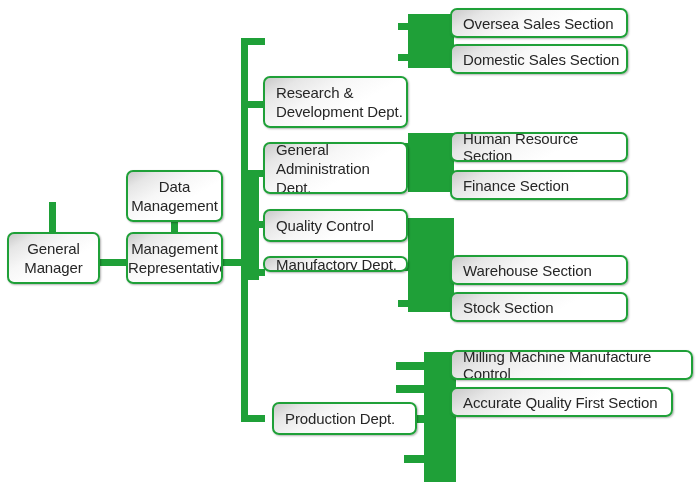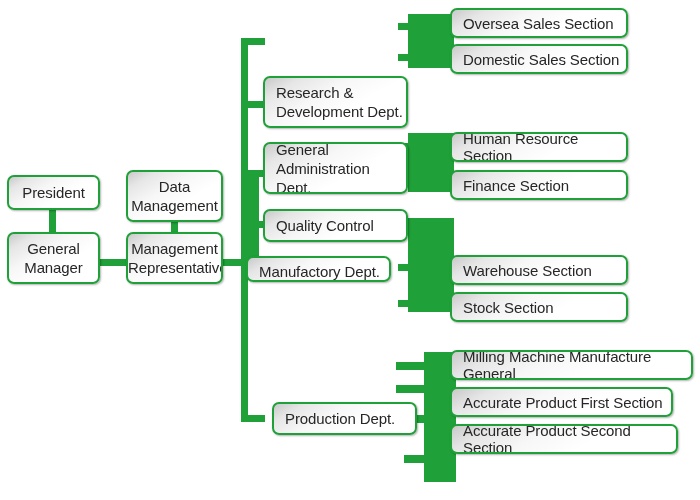--- a/index.html
+++ b/index.html
@@ -93,23 +93,20 @@
   <div class="link" style="left:398px; top:228px; width:20px; height:7px;"></div>
   <div class="link" style="left:398px; top:264px; width:20px; height:7px;"></div>
   <div class="link" style="left:398px; top:300px; width:20px; height:7px;"></div>
 
   <div class="link-block" style="left:424px; top:352px; width:32px; height:130px;"></div>
   <div class="link" style="left:396px; top:362px; width:34px; height:8px;"></div>
   <div class="link" style="left:396px; top:385px; width:34px; height:8px;"></div>
   <div class="link" style="left:404px; top:415px; width:26px; height:8px;"></div>
   <div class="link" style="left:404px; top:455px; width:26px; height:8px;"></div>
 
-  <div class="node center" style="left:7px; top:175px; width:93px; height:35px;">
-    <span class="label">President</span>
-  </div>
 
   <div class="node center twoline" style="left:7px; top:232px; width:93px; height:52px;">
     <span class="label">General
 Manager</span>
   </div>
 
   <div class="node center twoline" style="left:126px; top:170px; width:97px; height:52px;">
     <span class="label">Data
 Management</span>
   </div>
@@ -127,21 +124,21 @@
 
   <div class="node leftpad twoline" style="left:263px; top:142px; width:145px; height:52px;">
     <span class="label">General
 Administration Dept.</span>
   </div>
 
   <div class="node leftpad" style="left:263px; top:209px; width:145px; height:33px;">
     <span class="label">Quality Control</span>
   </div>
 
-  <div class="node leftpad" style="left:246px; top:256px; width:145px; height:26px;align-items:flex-end;">
+  <div class="node leftpad" style="left:263px; top:256px; width:145px; height:16px;">
     <span class="label">Manufactory Dept.</span>
   </div>
 
   <div class="node leftpad" style="left:272px; top:402px; width:145px; height:33px;">
     <span class="label">Production Dept.</span>
   </div>
 
   <div class="node leftpad" style="left:450px; top:8px; width:178px; height:30px;">
     <span class="label">Oversea Sales Section</span>
   </div>
@@ -161,25 +158,22 @@
 
   <div class="node leftpad" style="left:450px; top:255px; width:178px; height:30px;">
     <span class="label">Warehouse Section</span>
   </div>
 
   <div class="node leftpad" style="left:450px; top:292px; width:178px; height:30px;">
     <span class="label">Stock Section</span>
   </div>
 
   <div class="node leftpad" style="left:450px; top:350px; width:243px; height:30px;">
-    <span class="label">Milling Machine Manufacture General</span>
+    <span class="label">Milling Machine Manufacture Control</span>
   </div>
 
   <div class="node leftpad" style="left:450px; top:387px; width:223px; height:30px;">
-    <span class="label">Accurate Product First Section</span>
+    <span class="label">Accurate Quality First Section</span>
   </div>
 
-  <div class="node leftpad" style="left:450px; top:424px; width:228px; height:30px;">
-    <span class="label">Accurate Product Second Section</span>
-  </div>
 
 
 </div>
 
 </body></html>

